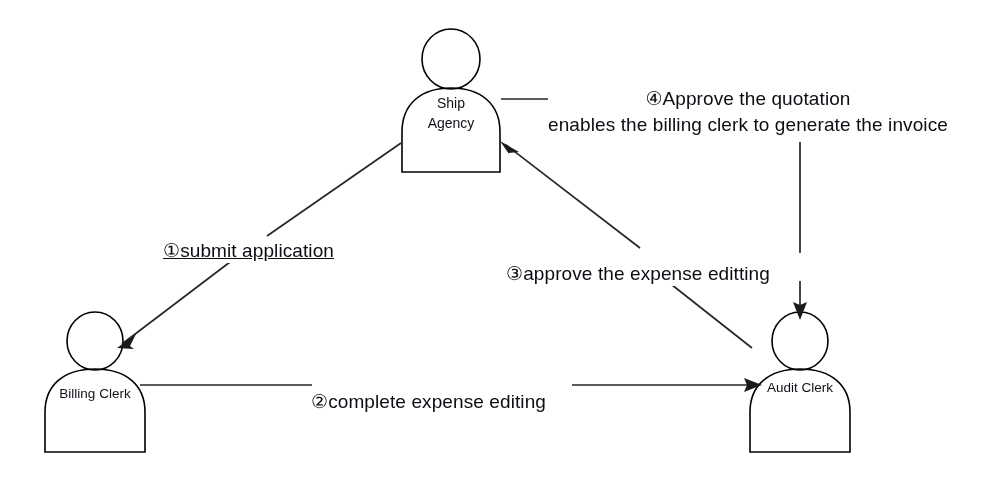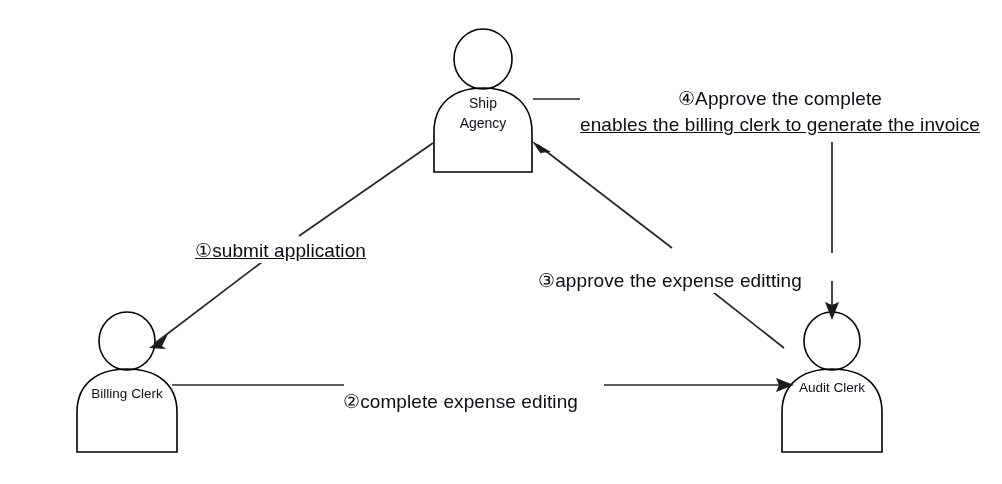--- a/index.html
+++ b/index.html
@@ -12,21 +12,20 @@
     height: 484px;
     font-family: "Liberation Sans", sans-serif;
     color: #000000;
     overflow: hidden;
   }
   #diagram-root {
     position: relative;
     width: 958px;
     height: 484px;
     background: #ffffff;
-    margin-left: 32px;
   }
   svg.diagram-canvas {
     position: absolute;
     left: 0;
     top: 0;
     width: 1002px;
     height: 484px;
     display: block;
   }
   .actor-shape {
@@ -59,29 +58,29 @@
     font-family: "Liberation Sans", sans-serif;
     font-size: 19px;
     line-height: 25px;
     color: #0d0d14;
     white-space: nowrap;
     background: #ffffff;
     letter-spacing: 0.1px;
   }
   #label-step1 { left: 163px; top: 238px; text-decoration: underline; }
   #label-step2 { left: 311px; top: 389px; }
-  #label-step3 { left: 506px; top: 268px; }
+  #label-step3 { left: 506px; top: 261px; }
   #label-step4 {
     left: 548px;
     top: 86px;
     text-align: center;
     line-height: 26px;
   }
   #label-step4 .l4-line1 { display: block; text-align: center; }
-  #label-step4 .l4-line2 { display: block; text-align: center; text-decoration: underline; }
+  #label-step4 .l4-line2 { display: block; text-align: center; }
 </style>
 </head>
 <body>
 
 <div id="diagram-root">
 
   <svg class="diagram-canvas" viewBox="0 0 1002 484">
 
     <g>
       <ellipse class="actor-shape" cx="451" cy="59" rx="29" ry="30"></ellipse>
@@ -140,17 +139,17 @@
 
   <div class="edge-label" id="label-step2">
     <span>②</span><span>complete expense editing</span>
   </div>
 
   <div class="edge-label" id="label-step3">
     <span>③</span><span>approve the expense editting</span>
   </div>
 
   <div class="edge-label" id="label-step4">
-    <span class="l4-line1"><span>④</span><span>Approve the complete</span></span>
+    <span class="l4-line1"><span>④</span><span>Approve the quotation</span></span>
     <span class="l4-line2">enables the billing clerk to generate the invoice</span>
   </div>
 
 </div>
 
 </body></html>

